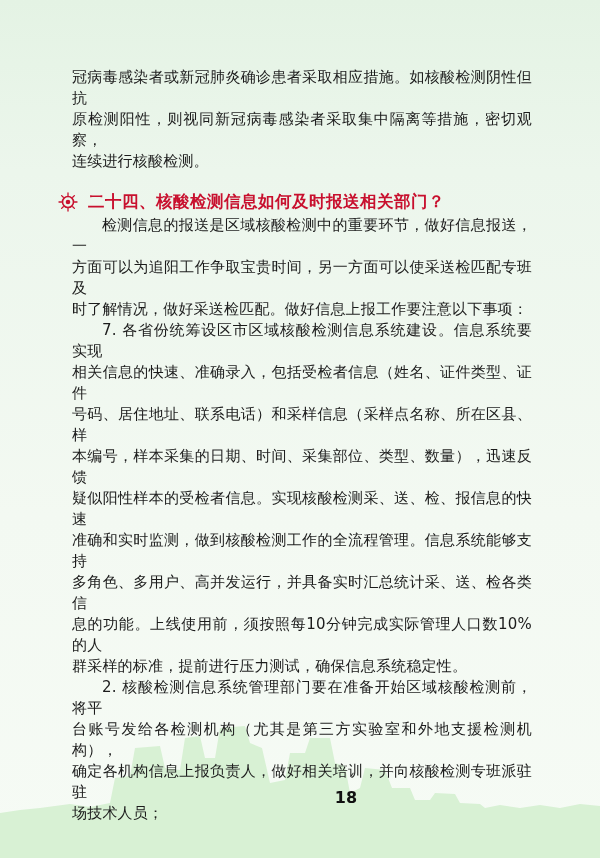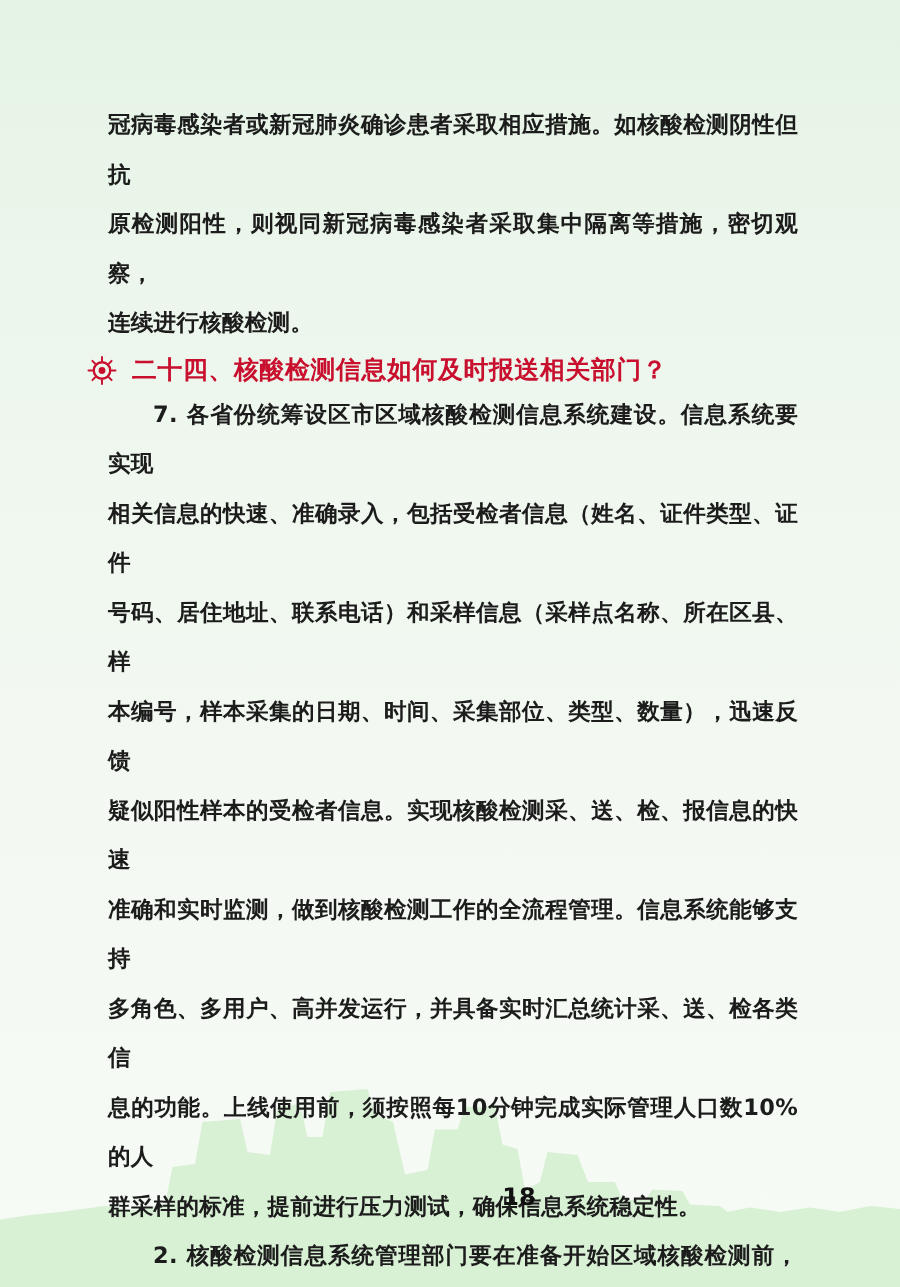--- a/index.html
+++ b/index.html
@@ -5,26 +5,26 @@
   html, body { margin: 0; padding: 0; }
   body {
     width: 600px; height: 858px; overflow: hidden; position: relative;
     background: linear-gradient(180deg, #e4f3e4 0%, #ecf6ec 20%, #f3f9f2 60%, #f6fbf5 100%);
     font-family: "DejaVu Sans", "Liberation Sans", sans-serif;
     color: #1c1c1c;
   }
   .page { position: absolute; left: 0; top: 0; width: 600px; height: 858px; }
   .content { position: absolute; left: 72px; top: 67px; width: 460px; }
   .p {
-    font-size: 15px; line-height: 33px; margin: 0; text-align: justify;
-    letter-spacing: 0.2px; white-space: pre-line; font-weight: bold;
+    font-size: 15px; line-height: 21px; margin: 0; text-align: justify;
+    letter-spacing: 0.2px; white-space: pre-line;
   }
   .indent { text-indent: 30px; }
   .heading {
-    display: flex; align-items: center; height: 27px; margin: 1px 0 0 -14px;
+    display: flex; align-items: center; height: 27px; margin: 16px 0 0 -14px;
     color: #c8102e; font-weight: bold; font-size: 16.5px; letter-spacing: 0.5px;
   }
   .heading .icon { width: 20px; height: 20px; margin-right: 10px; display: inline-block; }
   .skyline { position: absolute; left: 0; bottom: 0; width: 600px; height: 150px; z-index: 0; }
   .content, .pagenum { z-index: 1; }
   .pagenum {
     position: absolute; left: 0; width: 600px; top: 788px; text-align: center;
     font-size: 16px; font-weight: bold; color: #111;
     font-family: "DejaVu Sans", sans-serif;
     padding-left: 46px;
@@ -57,20 +57,23 @@
             <line x1="3.6" y1="3.6" x2="5.3" y2="5.3"></line>
             <line x1="14.7" y1="14.7" x2="16.4" y2="16.4"></line>
             <line x1="16.4" y1="3.6" x2="14.7" y2="5.3"></line>
             <line x1="5.3" y1="14.7" x2="3.6" y2="16.4"></line>
           </g>
         </svg>
       </span>
       <span>二十四、核酸检测信息如何及时报送相关部门？</span>
     </div>
 
+    <p class="p indent">检测信息的报送是区域核酸检测中的重要环节，做好信息报送，一
+方面可以为追阳工作争取宝贵时间，另一方面可以使采送检匹配专班及
+时了解情况，做好采送检匹配。做好信息上报工作要注意以下事项：</p>
     <p class="p indent">7. 各省份统筹设区市区域核酸检测信息系统建设。信息系统要实现
 相关信息的快速、准确录入，包括受检者信息（姓名、证件类型、证件
 号码、居住地址、联系电话）和采样信息（采样点名称、所在区县、样
 本编号，样本采集的日期、时间、采集部位、类型、数量），迅速反馈
 疑似阳性样本的受检者信息。实现核酸检测采、送、检、报信息的快速
 准确和实时监测，做到核酸检测工作的全流程管理。信息系统能够支持
 多角色、多用户、高并发运行，并具备实时汇总统计采、送、检各类信
 息的功能。上线使用前，须按照每10分钟完成实际管理人口数10%的人
 群采样的标准，提前进行压力测试，确保信息系统稳定性。</p>
     <p class="p indent">2. 核酸检测信息系统管理部门要在准备开始区域核酸检测前，将平

